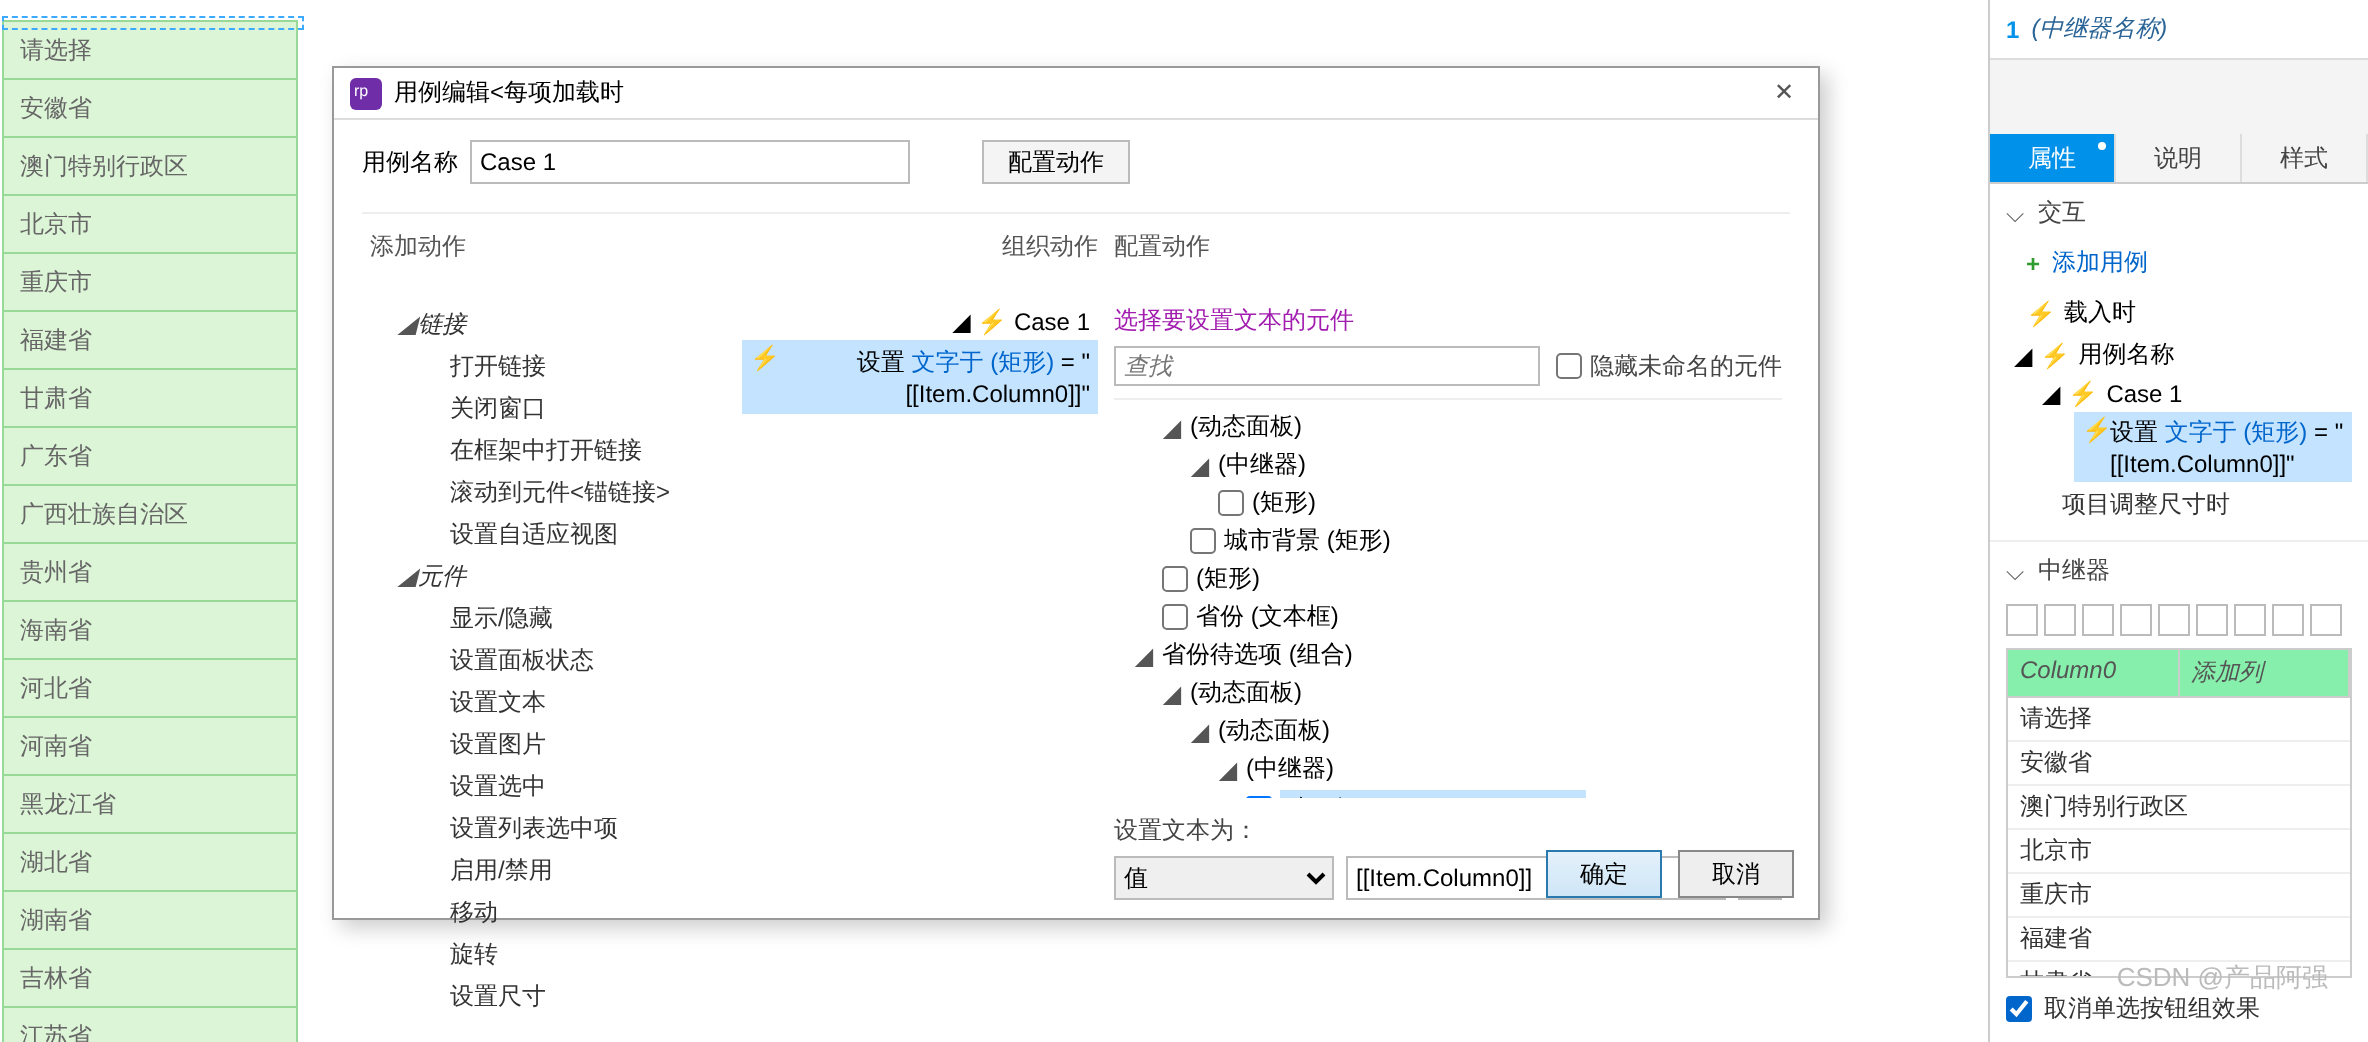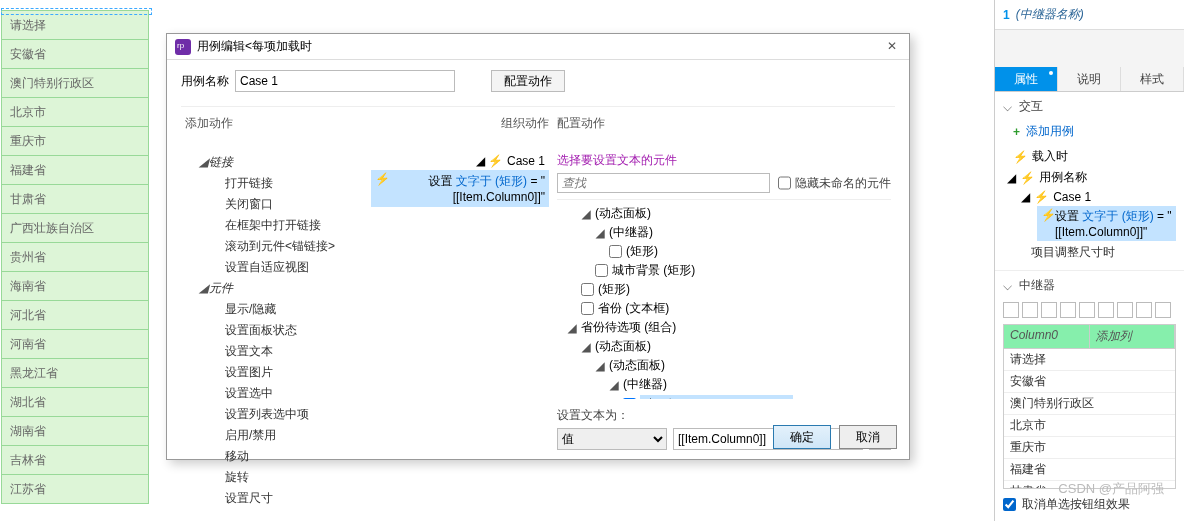--- a/index.html
+++ b/index.html
@@ -91,20 +91,21 @@
 
 <div class="left-list">
   <div class="left-sel"></div>
   <div class="cell">请选择</div>
   <div class="cell">安徽省</div>
   <div class="cell">澳门特别行政区</div>
   <div class="cell">北京市</div>
   <div class="cell">重庆市</div>
   <div class="cell">福建省</div>
   <div class="cell">甘肃省</div>
+  <div class="cell">广东省</div>
   <div class="cell">广西壮族自治区</div>
   <div class="cell">贵州省</div>
   <div class="cell">海南省</div>
   <div class="cell">河北省</div>
   <div class="cell">河南省</div>
   <div class="cell">黑龙江省</div>
   <div class="cell">湖北省</div>
   <div class="cell">湖南省</div>
   <div class="cell">吉林省</div>
   <div class="cell">江苏省</div>

